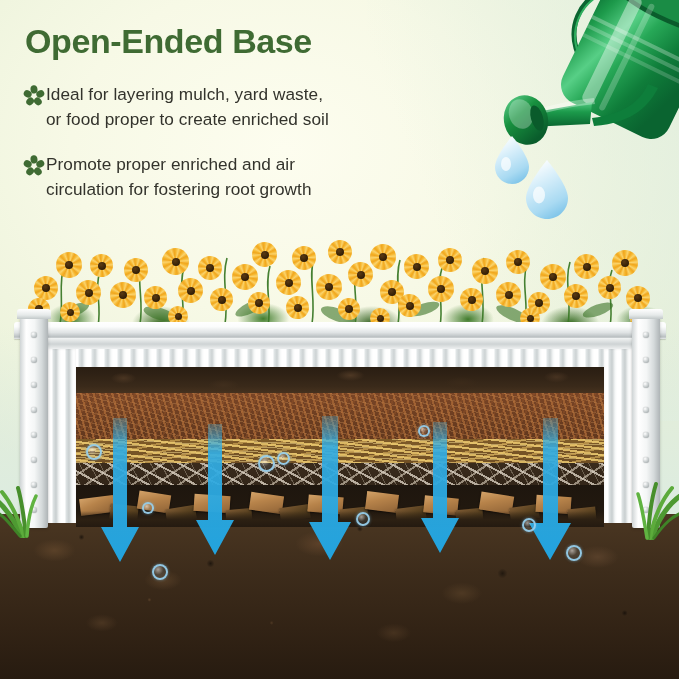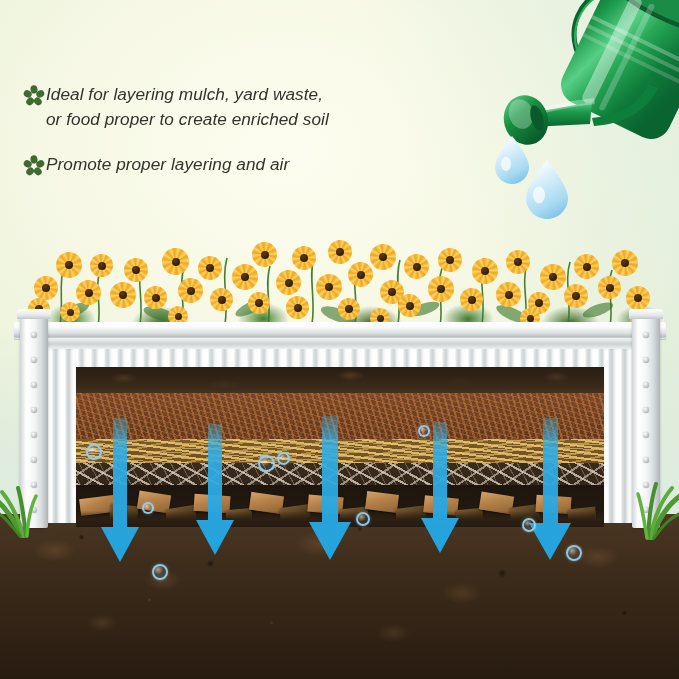--- a/index.html
+++ b/index.html
@@ -32,21 +32,21 @@
   .headline {
     position:absolute; left:25px; top:22px;
     font-size:34px; font-weight:bold; letter-spacing:-0.4px;
     color:#3f6b33; white-space:nowrap;
   }
   .bullets { position:absolute; left:22px; top:82px; width:420px; }
   .bullet-row { display:flex; align-items:flex-start; margin-bottom:16px; }
   .bullet-icon { width:24px; height:24px; flex:0 0 24px; margin-top:2px; position:relative; }
   .bullet-icon svg { display:block; }
   .bullet-text {
-    font-size:17.2px; line-height:25px; color:#33332c; letter-spacing:.05px;font-style:italic;
+    font-size:17.2px; line-height:25px; color:#33332c; letter-spacing:.05px;
   }
 
   
   .can-wrap { position:absolute; left:490px; top:-16px; width:200px; height:250px; }
   .can-wrap svg { display:block; }
 
   
   .native-soil {
     position:absolute; left:0; bottom:0; width:679px; height:165px;
     background:
@@ -256,20 +256,21 @@
 </style>
 </head>
 <body>
 
 <div id="stage">
 
   <div class="bg-base"></div>
   <div class="bg-tint-right"></div>
   <div class="bg-tint-low"></div>
 
+  <div class="headline">Open-Ended Base</div>
 
   <div class="bullets">
 
     <div class="bullet-row">
       <span class="bullet-icon">
         <svg width="24" height="24" viewBox="0 0 24 24">
           <g fill="#3f6b33">
             <ellipse cx="12" cy="5.4" rx="3.5" ry="4.1" transform="rotate(-8 12 5.4)"></ellipse>
             <ellipse cx="18.3" cy="9.9" rx="3.5" ry="4.1" transform="rotate(64 18.3 9.9)"></ellipse>
             <ellipse cx="15.9" cy="17.4" rx="3.5" ry="4.1" transform="rotate(136 15.9 17.4)"></ellipse>
@@ -292,21 +293,22 @@
             <ellipse cx="12" cy="5.4" rx="3.5" ry="4.1" transform="rotate(-8 12 5.4)"></ellipse>
             <ellipse cx="18.3" cy="9.9" rx="3.5" ry="4.1" transform="rotate(64 18.3 9.9)"></ellipse>
             <ellipse cx="15.9" cy="17.4" rx="3.5" ry="4.1" transform="rotate(136 15.9 17.4)"></ellipse>
             <ellipse cx="8.1" cy="17.4" rx="3.5" ry="4.1" transform="rotate(-136 8.1 17.4)"></ellipse>
             <ellipse cx="5.7" cy="9.9" rx="3.5" ry="4.1" transform="rotate(-64 5.7 9.9)"></ellipse>
           </g>
           <circle cx="12" cy="11.6" r="1.7" fill="#f2f6e4"></circle>
         </svg>
       </span>
       <span class="bullet-text">
-        <span>Promote proper layering and air</span><br>
+        <span>Promote proper enriched and air</span><br>
+        <span>circulation for fostering root growth</span>
       </span>
     </div>
   </div>
 
   <div class="can-wrap">
     <svg width="200" height="250" viewBox="0 0 200 250">
       <defs>
         <linearGradient id="canBody" x1="0" y1="0" x2="1" y2="0.4">
           <stop offset="0" stop-color="#0a6e33"></stop>
           <stop offset="0.16" stop-color="#1d9a4b"></stop>

